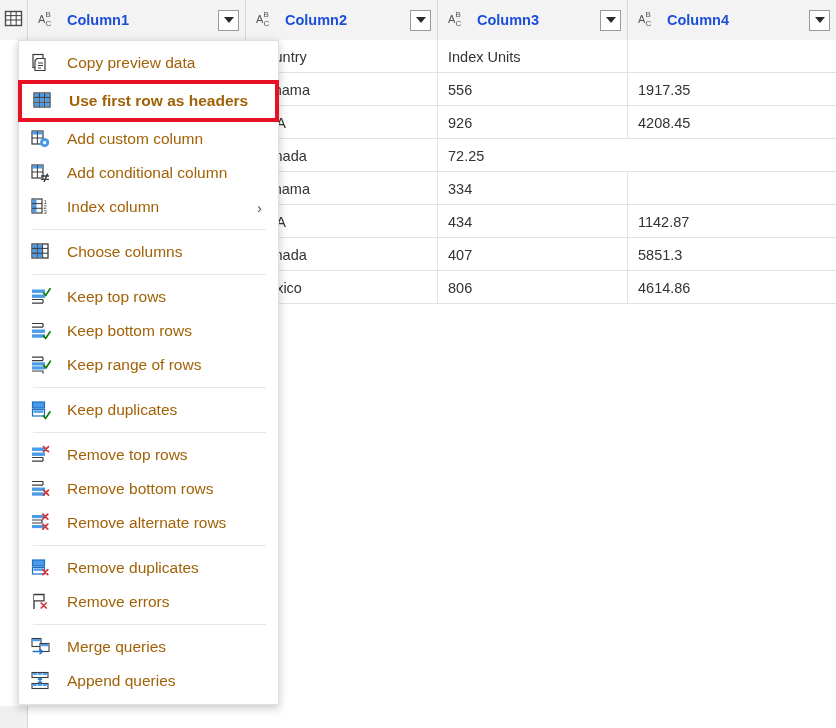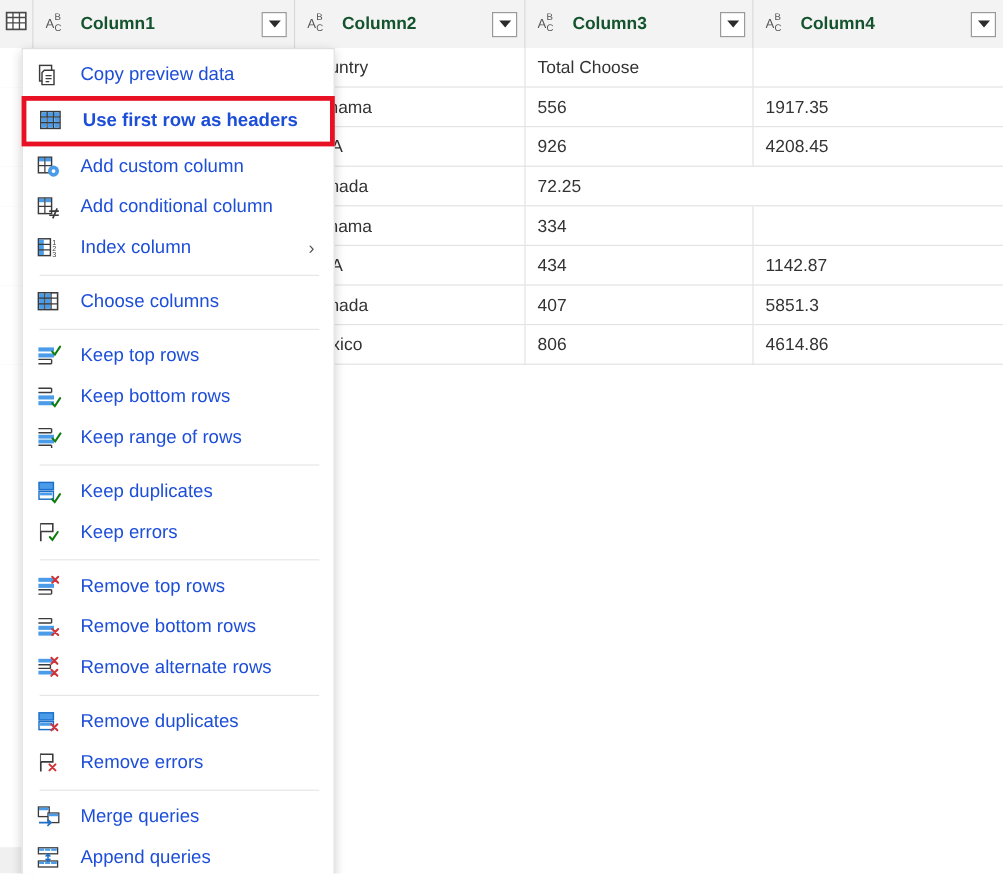--- a/index.html
+++ b/index.html
@@ -33,21 +33,21 @@
     border-right: 1px solid #d6d6d6;
     display: flex; align-items: center;
     padding: 0 6px 0 10px;
     gap: 7px;
   }
   .col-header .type-icon { flex: 0 0 auto; }
   .col-header .col-title {
     flex: 1 1 auto;
     font-size: 14.5px;
     font-weight: bold;
-    color: #14532d;
+    color: #1d4ed8;
     white-space: nowrap;
     overflow: hidden;
   }
   .filter-btn {
     flex: 0 0 auto;
     width: 21px; height: 21px;
     border: 1px solid #9a9a9a;
     background: #ffffff;
     display: flex; align-items: center; justify-content: center;
   }
@@ -105,21 +105,21 @@
     gap: 14px;
     position: relative;
   }
   .menu-item .mi-icon {
     width: 24px; height: 24px;
     flex: 0 0 auto;
     display: flex; align-items: center; justify-content: center;
   }
   .menu-item .mi-label {
     font-size: 15.5px;
-    color: #1d4ed8;
+    color: #a16207;
     white-space: nowrap;
   }
   .menu-item .mi-chevron {
     position: absolute; right: 16px;
     color: #555; font-size: 15px; line-height: 1;
   }
   .menu-sep {
     height: 1px; background: #e6e6e6;
     margin: 5px 12px 5px 14px;
   }
@@ -196,21 +196,21 @@
             </span>
           </div>
         </div>
     </div>
 
     <div class="body-rows" id="grid-body">
         <div class="data-row">
           <div class="rowhead-cell"></div>
           <div class="data-cell c1"></div>
           <div class="data-cell c2">Country</div>
-          <div class="data-cell c3">Total Choose</div>
+          <div class="data-cell c3">Index Units</div>
         </div>
         <div class="data-row">
           <div class="rowhead-cell"></div>
           <div class="data-cell c1"></div>
           <div class="data-cell c2">Panama</div>
           <div class="data-cell c3">556</div>
           <div class="data-cell c4">1917.35</div>
         </div>
         <div class="data-row">
           <div class="rowhead-cell"></div>
@@ -386,30 +386,20 @@
         <span class="mi-icon">
           <svg width="22" height="22" viewBox="0 0 22 22">
             <rect x="2.5" y="3" width="12" height="6" fill="#4a9be8" stroke="#1c6fc9" stroke-width="1.2"></rect>
             <rect x="2.5" y="10.4" width="12" height="6.6" fill="#fff" stroke="#1c6fc9" stroke-width="1.2"></rect>
             <rect x="3.4" y="11.4" width="10" height="2.4" fill="#4a9be8"></rect>
             <path d="M13.4 17 l2.2 2.4 L20 12.8" stroke="#107c10" stroke-width="1.7" fill="none" stroke-linecap="round"></path>
           </svg>
         </span>
         <span class="mi-label">Keep duplicates</span>
       </div>
-      <div class="menu-item">
-        <span class="mi-icon">
-          <svg width="22" height="22" viewBox="0 0 22 22">
-            <path d="M4 3 v15" stroke="#3b3b3b" stroke-width="1.4"></path>
-            <path d="M4 3.5 h10 v6.4 h-10" fill="#fff" stroke="#3b3b3b" stroke-width="1.3"></path>
-            <path d="M11.5 14.5 l2.2 2.4 L18.1 10.3" stroke="#107c10" stroke-width="1.7" fill="none" stroke-linecap="round"></path>
-          </svg>
-        </span>
-        <span class="mi-label">Keep errors</span>
-      </div>
       <div class="menu-sep"></div>
       <div class="menu-item">
         <span class="mi-icon">
           <svg width="22" height="22" viewBox="0 0 22 22">
             <rect x="2" y="3.5" width="13" height="3.4" fill="#4a9be8"></rect>
             <rect x="2" y="8.5" width="13" height="3.4" fill="#4a9be8"></rect>
             <path d="M2 13.5 h11 M13 13.5 v3.6 M2 17.1 h11" stroke="#3b3b3b" stroke-width="1.2" fill="none"></path>
             <path d="M13.5 2.6 l5 5 M18.5 2.6 l-5 5" stroke="#d13438" stroke-width="1.7" stroke-linecap="round"></path>
           </svg>
         </span>

